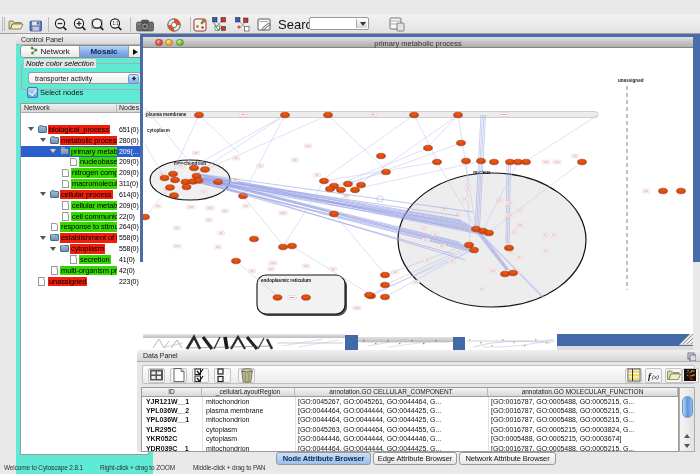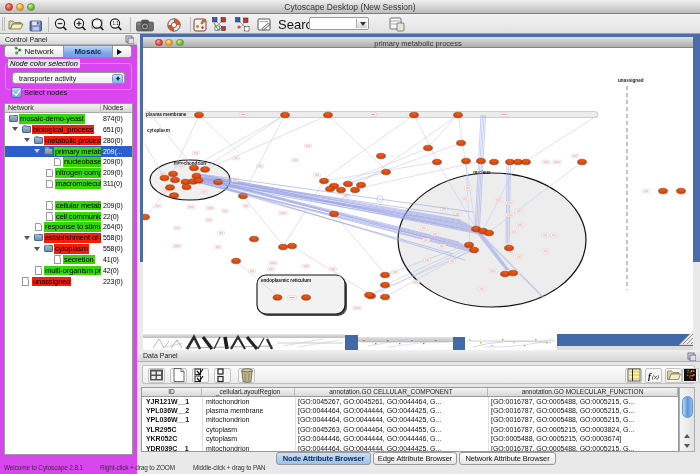--- a/index.html
+++ b/index.html
@@ -21,21 +21,21 @@
 #toolbar { left:0; top:14px; width:700px; height:20px;
   background:linear-gradient(#f2f2f2,#e9e9e9 60%,#e2e2e2);
   border-bottom:1px solid #a0a0a0; }
 .tsep { top:3px; width:1px; height:14px; background:#bbb; }
 #toolbar .searchlbl { font-size:13px; color:#111; top:3px; }
 #searchbox { top:3px; width:60px; height:13px; background:#fff; border:1px solid #9a9a9a; border-radius:2px; }
 #searchbox .drop { position:absolute; right:1px; top:1px; width:11px; height:9px; background:linear-gradient(#fdfdfd,#d5d5d5); border-left:1px solid #aaa; }
 #searchbox .drop:after { content:""; position:absolute; left:2.5px; top:3px; border-left:3px solid transparent; border-right:3px solid transparent; border-top:4px solid #333; }
 
 
-#cpanel { left:0; top:34px; width:137px; height:440px; background:#d946ef; }
+#cpanel { left:16px; top:34px; width:137px; height:440px; background:#5eead4; }
 #cpanel-hdr { left:0; top:0; width:137px; height:11px; background:linear-gradient(#f3f3f3,#d9d9d9); border-bottom:1px solid #b3b3b3; }
 #cpanel-hdr span { position:absolute; left:5px; top:1.5px; font-size:7px; color:#222; }
 
 #seg { left:4px; top:11px; width:128px; height:13px; border:1px solid #8e8e8e; border-radius:4px; background:#f8f8f8; overflow:hidden; display:flex; }
 .seg-net { width:59px; height:100%; background:linear-gradient(#ffffff,#e8e8e8); border-right:1px solid #9a9a9a; font-size:8px; color:#111; text-align:center; line-height:12px; }
 .seg-mos { width:49px; height:100%; background:linear-gradient(#bcd7f8,#7fa9e8 60%,#6f9ce0); border-right:1px solid #9a9a9a; font-size:8px; font-weight:bold; color:#102a50; text-align:center; line-height:12px; }
 .seg-arr { flex:1; background:linear-gradient(#ffffff,#e8e8e8); position:relative; }
 .seg-arr:after { content:""; position:absolute; left:4px; top:3px; border-top:3.5px solid transparent; border-bottom:3.5px solid transparent; border-left:5px solid #111; }
 
 #grp { left:5px; top:29px; width:127px; height:27px; border:1px solid #ababab; border-radius:3px; }
@@ -98,26 +98,20 @@
 
 
 .btab { position:absolute; top:452px; height:13px; line-height:12px; border:1px solid #9a9a9a; border-radius:3px; background:linear-gradient(#ffffff,#e5e5e5); font-size:7.5px; letter-spacing:-0.1px; color:#111; text-align:center; }
 .btab.on { background:linear-gradient(#cadef7,#9cc0ec); font-weight:bold; color:#0c2c55; }
 #statusbar { left:0; top:464px; width:700px; height:10px; font-size:6.5px; letter-spacing:-0.15px; color:#333; }
 </style>
 </head>
 <body>
 <div id="app">
 
-  <div class="abs" id="titlebar">
-    <div class="abs light l-red" style="left:5px;"></div>
-    <div class="abs light l-yel" style="left:16px;"></div>
-    <div class="abs light l-grn" style="left:27px;"></div>
-    <div class="abs title">Cytoscape Desktop (New Session)</div>
-  </div>
 
   <div class="abs" id="toolbar">
     <div class="tsep abs" style="left:2px;"></div>
     <div class="tsep abs" style="left:4px;"></div>
     <svg class="abs" style="left:8px;top:2px;" width="390" height="17" viewBox="0 0 390 17">
 
       <g transform="translate(0,2)">
         <path d="M1 11 L1 4 Q1 3 2 3 L5 3 L6.5 4.5 L13 4.5 L13 6 L4.5 6 L2.5 11 Z" fill="#d9d9a3" stroke="#716d3a" stroke-width="0.8"></path>
         <path d="M2.5 11 L4.5 6 L15 6 L12.6 11 Z" fill="#efefc8" stroke="#716d3a" stroke-width="0.8"></path>
       </g>
@@ -246,25 +240,20 @@
         <div class="step"></div>
       </div>
     <div class="abs" id="chk"></div>
     <div class="abs" id="chk-lbl">Select nodes</div>
     <div class="abs" id="tree">
       <div class="abs" id="tree-hdr">
           <span class="c1">Network</span>
           <span class="c2">Nodes</span>
           <span class="vd"></span>
         </div>
-      <div class="trow" style="top:9.5px;">
-          <span class="fold" style="left:4px;"></span>
-          <span class="lbl bg-g" style="left:14px; max-width:82px;">mosaic-demo-yeast</span>
-          <span class="cnt">874(0)</span>
-        </div>
       <div class="trow" style="top:20.3px;">
           <span class="arrow" style="left:7px;"></span>
           <span class="fold" style="left:17px;"></span>
           <span class="lbl bg-r" style="left:27px; max-width:69px;">biological_process</span>
           <span class="cnt">651(0)</span>
         </div>
       <div class="trow" style="top:31.2px;">
           <span class="arrow" style="left:19px;"></span>
           <span class="fold" style="left:29px;"></span>
           <span class="lbl bg-r" style="left:39px; max-width:57px;">metabolic process</span>
@@ -283,20 +272,26 @@
         </div>
       <div class="trow" style="top:63.7px;">
           <span class="page" style="left:41px;"></span>
           <span class="lbl bg-g" style="left:50px; max-width:46px;">nitrogen compo</span>
           <span class="cnt">209(0)</span>
         </div>
       <div class="trow" style="top:74.5px;">
           <span class="page" style="left:41px;"></span>
           <span class="lbl bg-g" style="left:50px; max-width:46px;">macromolecule</span>
           <span class="cnt">311(0)</span>
+        </div>
+      <div class="trow" style="top:85.4px;">
+          <span class="arrow" style="left:19px;"></span>
+          <span class="fold" style="left:29px;"></span>
+          <span class="lbl bg-r" style="left:39px; max-width:57px;">cellular process</span>
+          <span class="cnt">614(0)</span>
         </div>
       <div class="trow" style="top:96.2px;">
           <span class="page" style="left:41px;"></span>
           <span class="lbl bg-g" style="left:50px; max-width:46px;">cellular metabo</span>
           <span class="cnt">209(0)</span>
         </div>
       <div class="trow" style="top:107.1px;">
           <span class="page" style="left:41px;"></span>
           <span class="lbl bg-g" style="left:50px; max-width:46px;">cell communicat</span>
           <span class="cnt">22(0)</span>

